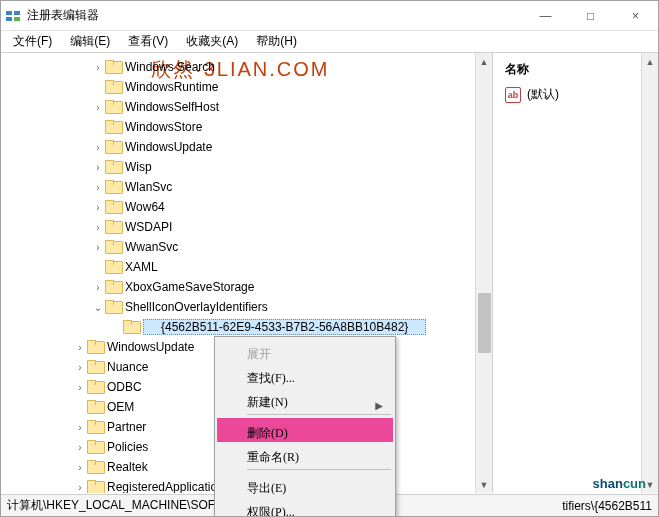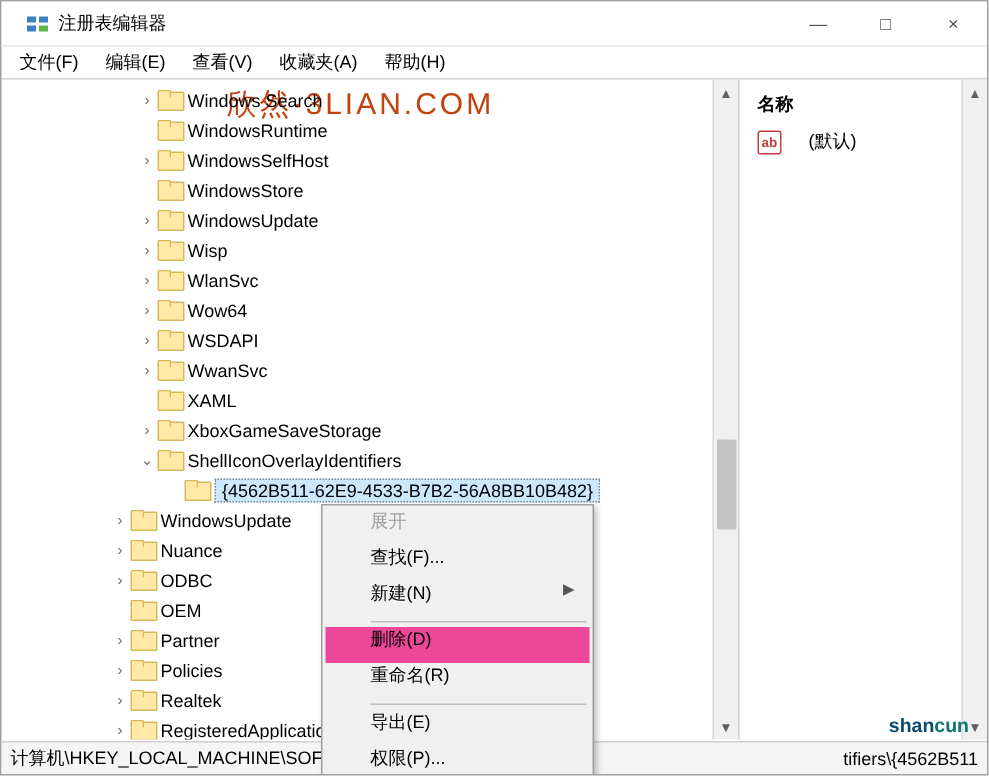--- a/index.html
+++ b/index.html
@@ -11,21 +11,21 @@
     height: 517px;
     overflow: hidden;
     position: relative;
     border: 1px solid #a0a0a0;
   }
   .titlebar {
     height: 30px;
     background: #fff;
     display: flex;
     align-items: center;
-    padding-left: 16px;
+    padding-left: 4px;
     border-bottom: 1px solid #e5e5e5;
   }
   .titlebar-icon {
     width: 16px; height: 16px;
     display: inline-flex; align-items: center; justify-content: center;
     margin-right: 6px;
   }
   .titlebar-title { flex: 1; font-size: 12px; }
   .titlebar-btns { display: flex; }
   .titlebar-btn {
@@ -59,21 +59,21 @@
     padding: 4px 8px;
   }
   .right-header {
     font-size: 12px;
     padding: 4px 0 6px 4px;
     font-weight: bold;
   }
   .right-row {
     display: flex;
     align-items: center;
-    gap: 18px;
+    gap: 6px;
     padding: 2px 4px;
   }
   .ab-icon {
     width: 16px; height: 16px;
     display: inline-flex; align-items: center; justify-content: center;
     border: 1px solid #c04040;
     color: #c04040;
     font-size: 9px;
     font-weight: bold;
     border-radius: 2px;
@@ -115,21 +115,21 @@
     width: 7px; height: 4px;
     background: #ffe9a6;
     border: 1px solid #d9b85c;
     border-bottom: none;
     border-radius: 1px 1px 0 0;
   }
   .tree-label { font-size: 12px; color: #000; }
   .selected .tree-label {
     background: #cce8ff;
     border: 1px dotted #888;
-    padding: 0 4px;
+    padding: 0 17px;
   }
   .statusbar {
     position: absolute;
     bottom: 0; left: 0; right: 0;
     height: 22px;
     border-top: 1px solid #d0d0d0;
     padding: 2px 6px;
     font-size: 12px;
     background: #f5f5f5;
     display: flex;
@@ -144,24 +144,25 @@
     width: 182px;
     background: #f0f0f0;
     border: 1px solid #a0a0a0;
     box-shadow: 2px 2px 4px rgba(0,0,0,0.25);
     padding: 2px;
     z-index: 100;
   }
   .ctx-item {
     height: 24px;
     display: flex;
-    align-items: flex-start;
+    align-items: flex-end;
     padding-left: 30px;
     font-size: 12px;
     position: relative;
+    font-family: Liberation Serif, serif;
   }
   .ctx-item.disabled { color: #9e9e9e; }
   .ctx-item.highlight { background: #ec4899; }
   .ctx-sep {
     height: 1px;
     background: #c0c0c0;
     margin: 3px 2px 3px 30px;
   }
   .ctx-arrow {
     position: absolute;

